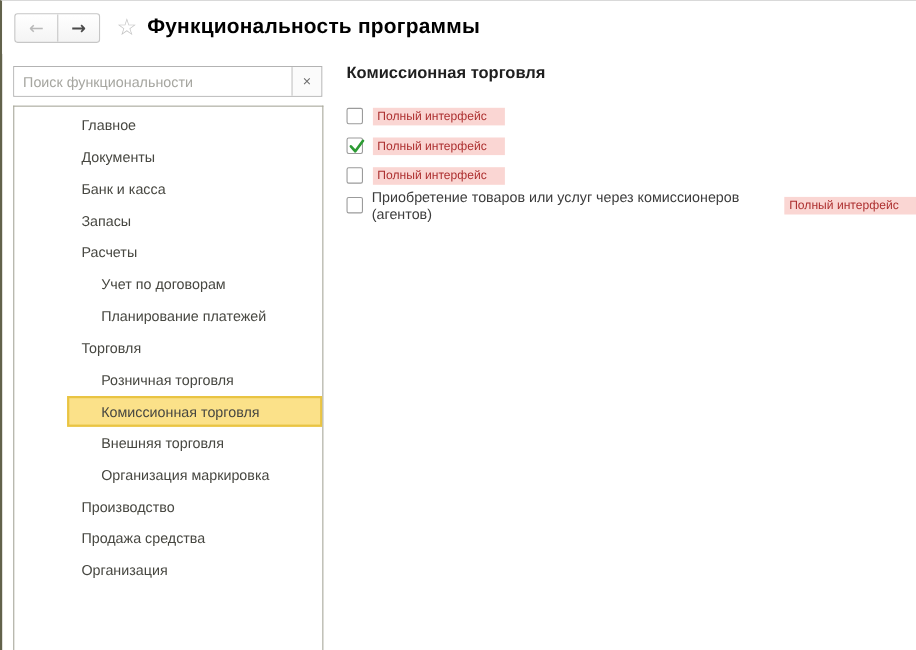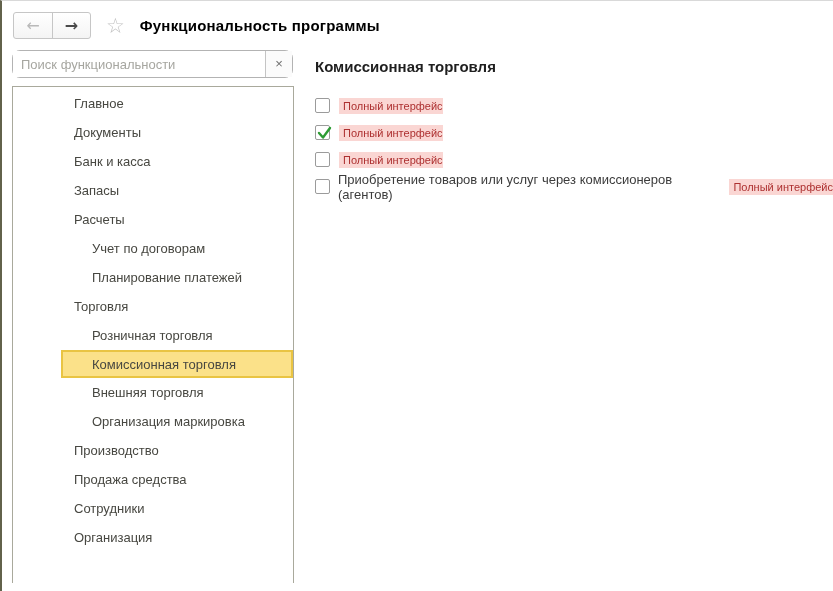--- a/index.html
+++ b/index.html
@@ -45,36 +45,36 @@
   .arrow-back { color: #b9b9b9; }
   .arrow-fwd  { color: #4a4a4a; font-weight: bold; }
   .star {
     font-size: 21px;
     color: #c3c3c3;
     margin-left: 15px;
     line-height: 21px;
     cursor: pointer;
   }
   .title {
-    font-size: 15px;
+    font-size: 19px;
     font-weight: bold;
     color: #000;
-    margin-left: 15px;
+    margin-left: 9px;
     letter-spacing: .2px;
   }
   
   .content { display: flex; align-items: flex-start; }
   .sidebar { width: 292px; flex: 0 0 292px; padding-left: 10px; }
   
   .search-box {
-    margin-top: 1px;
+    margin-top: 11px;
     width: 281px;
     height: 28px;
     border: 1px solid #b3b3b3;
-    border-radius: 8px;
+    border-radius: 0;
     display: flex;
     background: #fff;
   }
   .search-input {
     flex: 1;
     border: none;
     outline: none;
     padding: 0 8px;
     font-size: 13px;
     font-family: "Liberation Sans", "DejaVu Sans", sans-serif;
@@ -141,21 +141,21 @@
     position: relative;
     cursor: pointer;
   }
   .checkbox svg { position: absolute; left: 0px; top: -1px; }
   .opt-label { margin-left: 8px; color: #3c3c3c; }
   .badge {
     margin-left: 9px;
     background: var(--badge-bg);
     color: var(--badge-text);
     font-size: 11px;
-    padding: 2px 0 2px 4px;
+    padding: 2px 16px 2px 4px;
     white-space: nowrap;
   }
 </style>
 </head>
 <body>
 
 <div class="window">
 
   <div class="toolbar">
     <div class="nav-group">
@@ -210,23 +210,20 @@
           <div class="nav-item indent">
             <span>Организация маркировка</span>
           </div>
           <div class="nav-item">
             <span>Производство</span>
           </div>
           <div class="nav-item">
             <span>Продажа средства</span>
           </div>
           <div class="nav-item">
-            <span>Сотрудники</span>
-          </div>
-          <div class="nav-item">
             <span>Организация</span>
           </div>
         </div>
     </div>
 
     <div class="main">
       <h2 class="main-heading">Комиссионная торговля</h2>
       <div id="options">
           <div class="opt-row">
             <span class="checkbox"></span>

